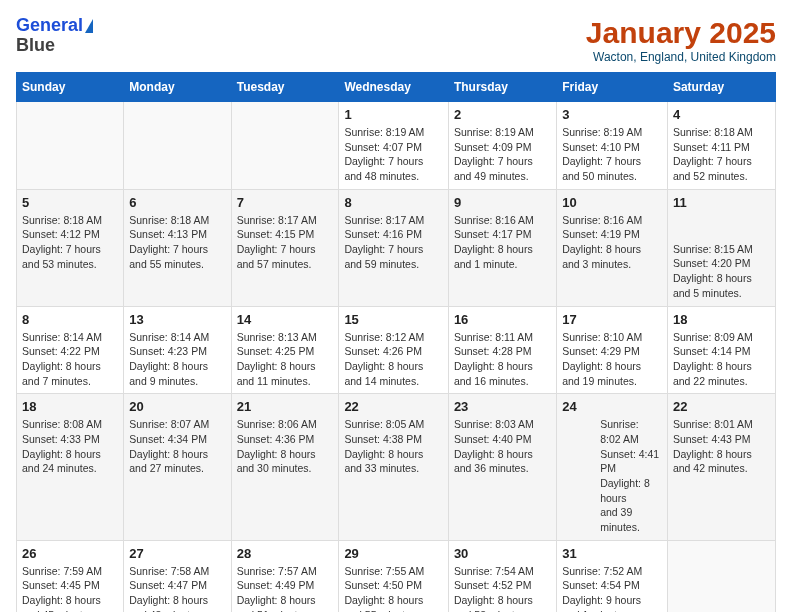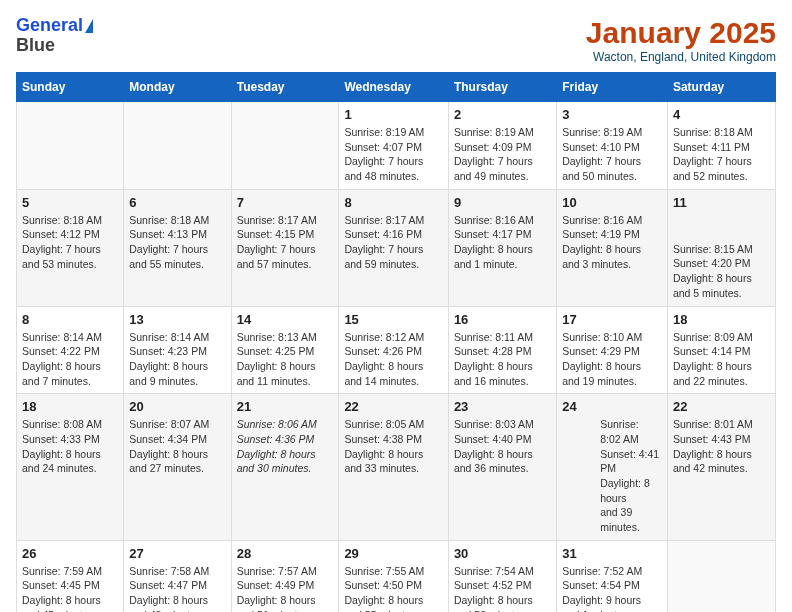--- a/index.html
+++ b/index.html
@@ -260,21 +260,21 @@
         </td>
         <td>
           <div class="day-number">20</div>
           <div class="day-info" style="white-space: pre-line;">Sunrise: 8:07 AM
 Sunset: 4:34 PM
 Daylight: 8 hours
 and 27 minutes.</div>
         </td>
         <td>
           <div class="day-number">21</div>
-          <div class="day-info" style="white-space: pre-line; font-style: italic;">Sunrise: 8:06 AM
+          <div class="day-info" style="white-space: pre-line;">Sunrise: 8:06 AM
 Sunset: 4:36 PM
 Daylight: 8 hours
 and 30 minutes.</div>
         </td>
         <td>
           <div class="day-number">22</div>
           <div class="day-info" style="white-space: pre-line;">Sunrise: 8:05 AM
 Sunset: 4:38 PM
 Daylight: 8 hours
 and 33 minutes.</div>

